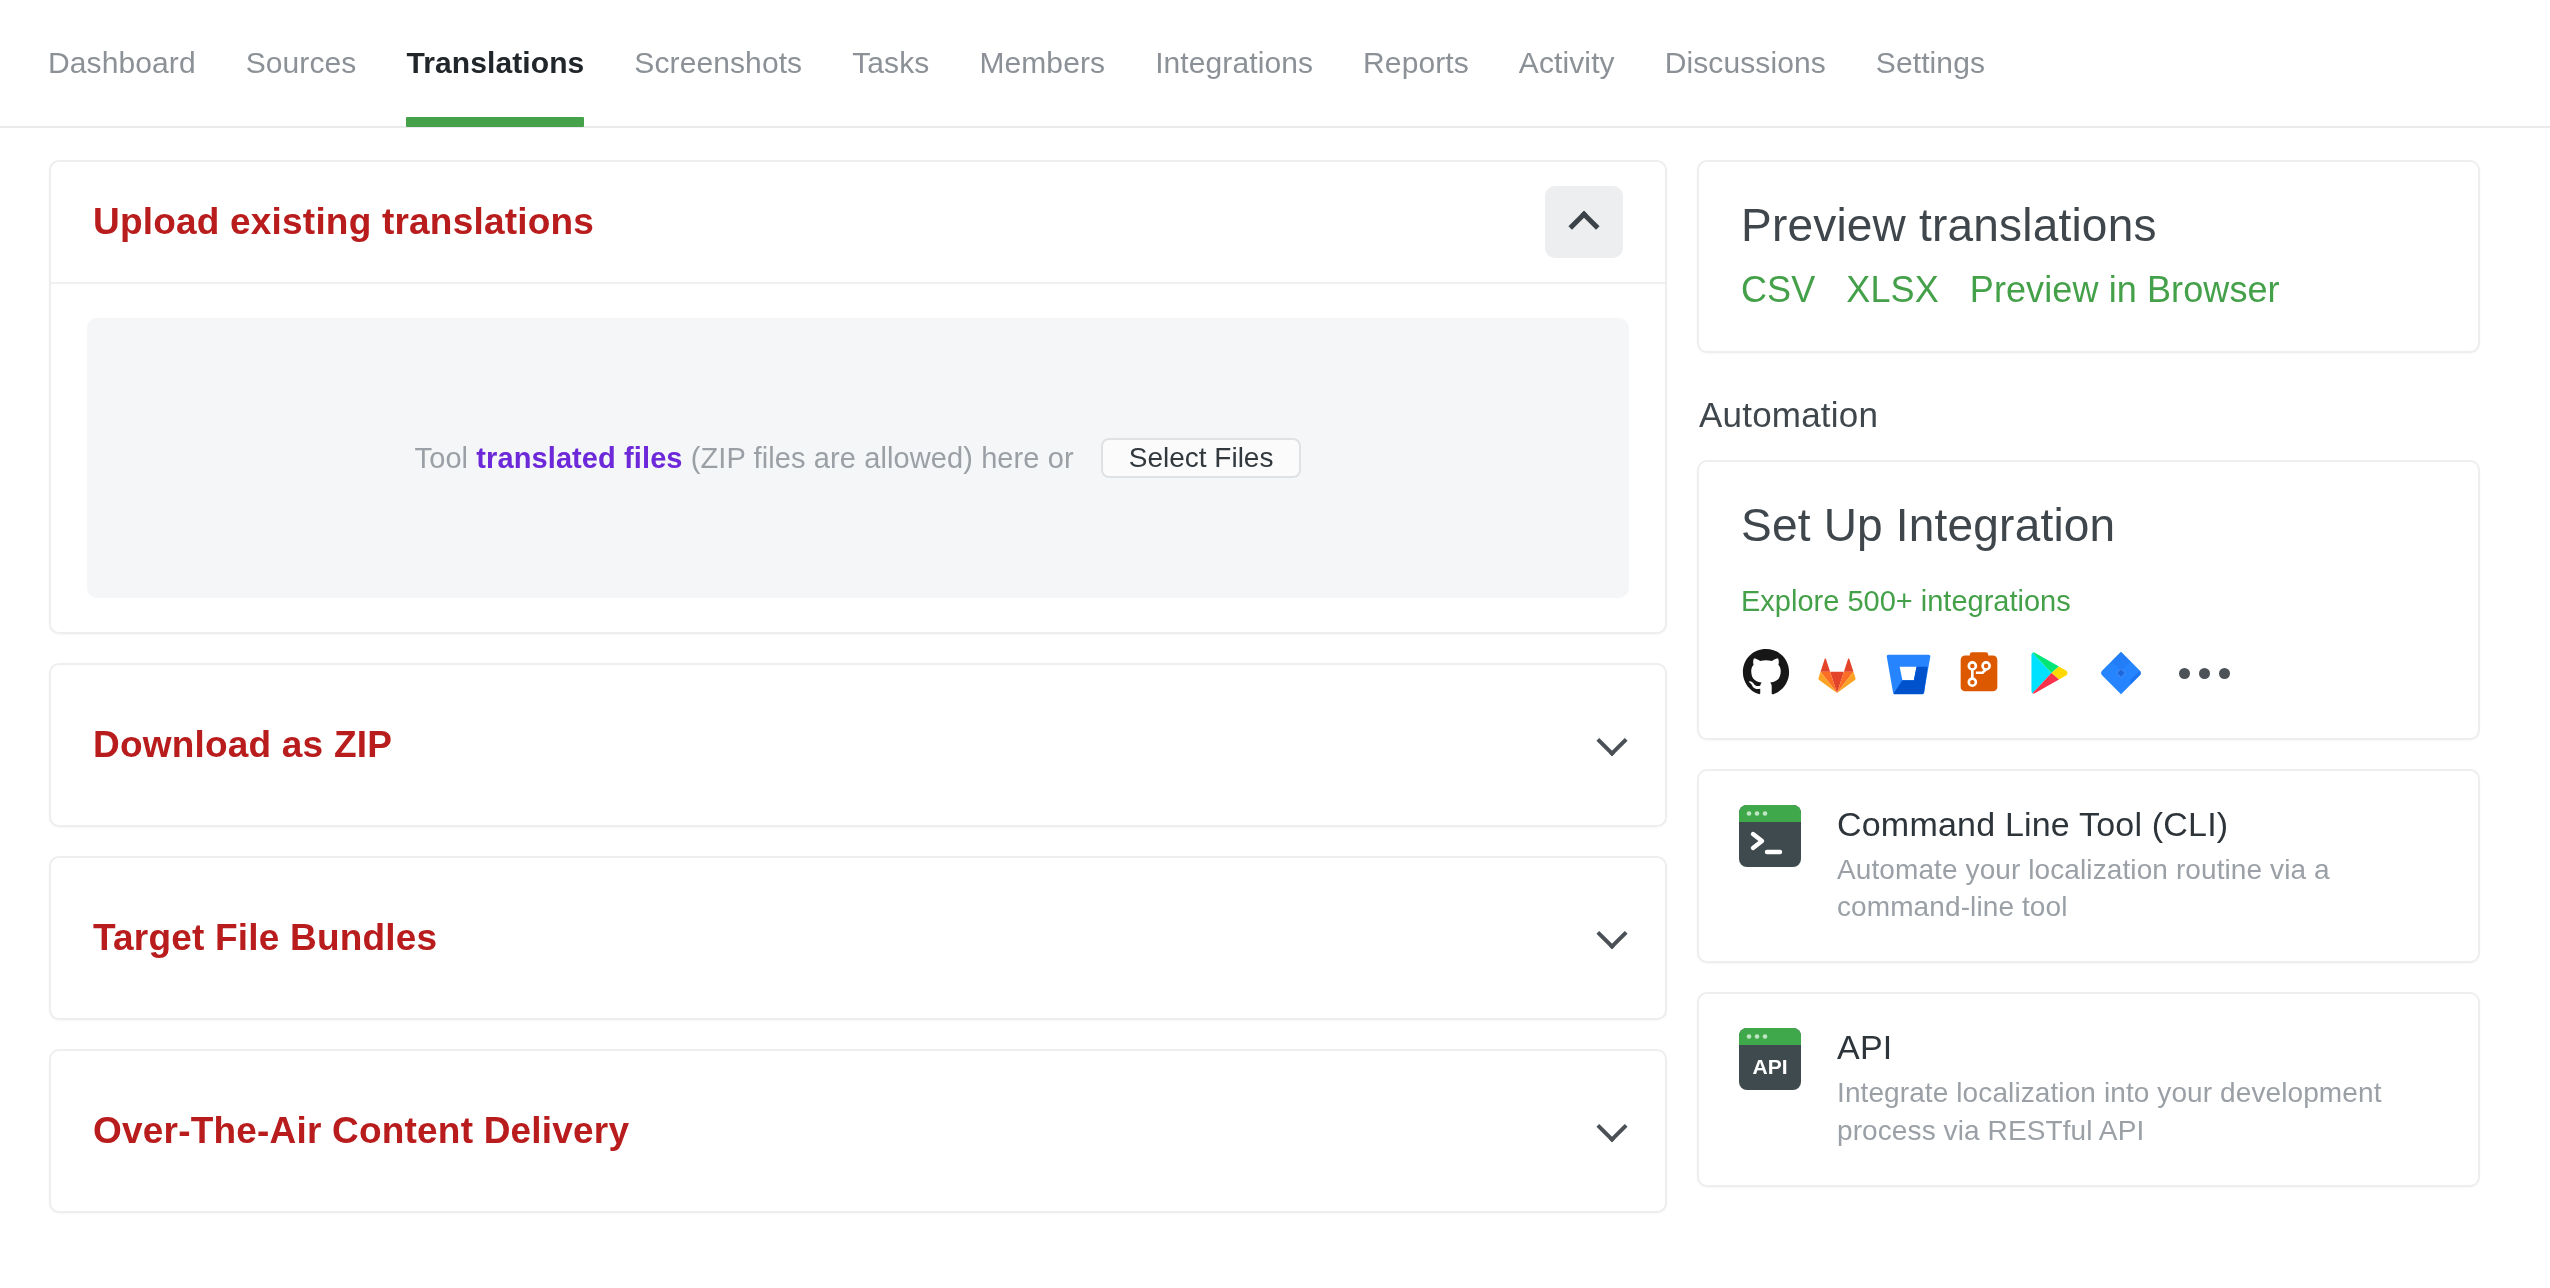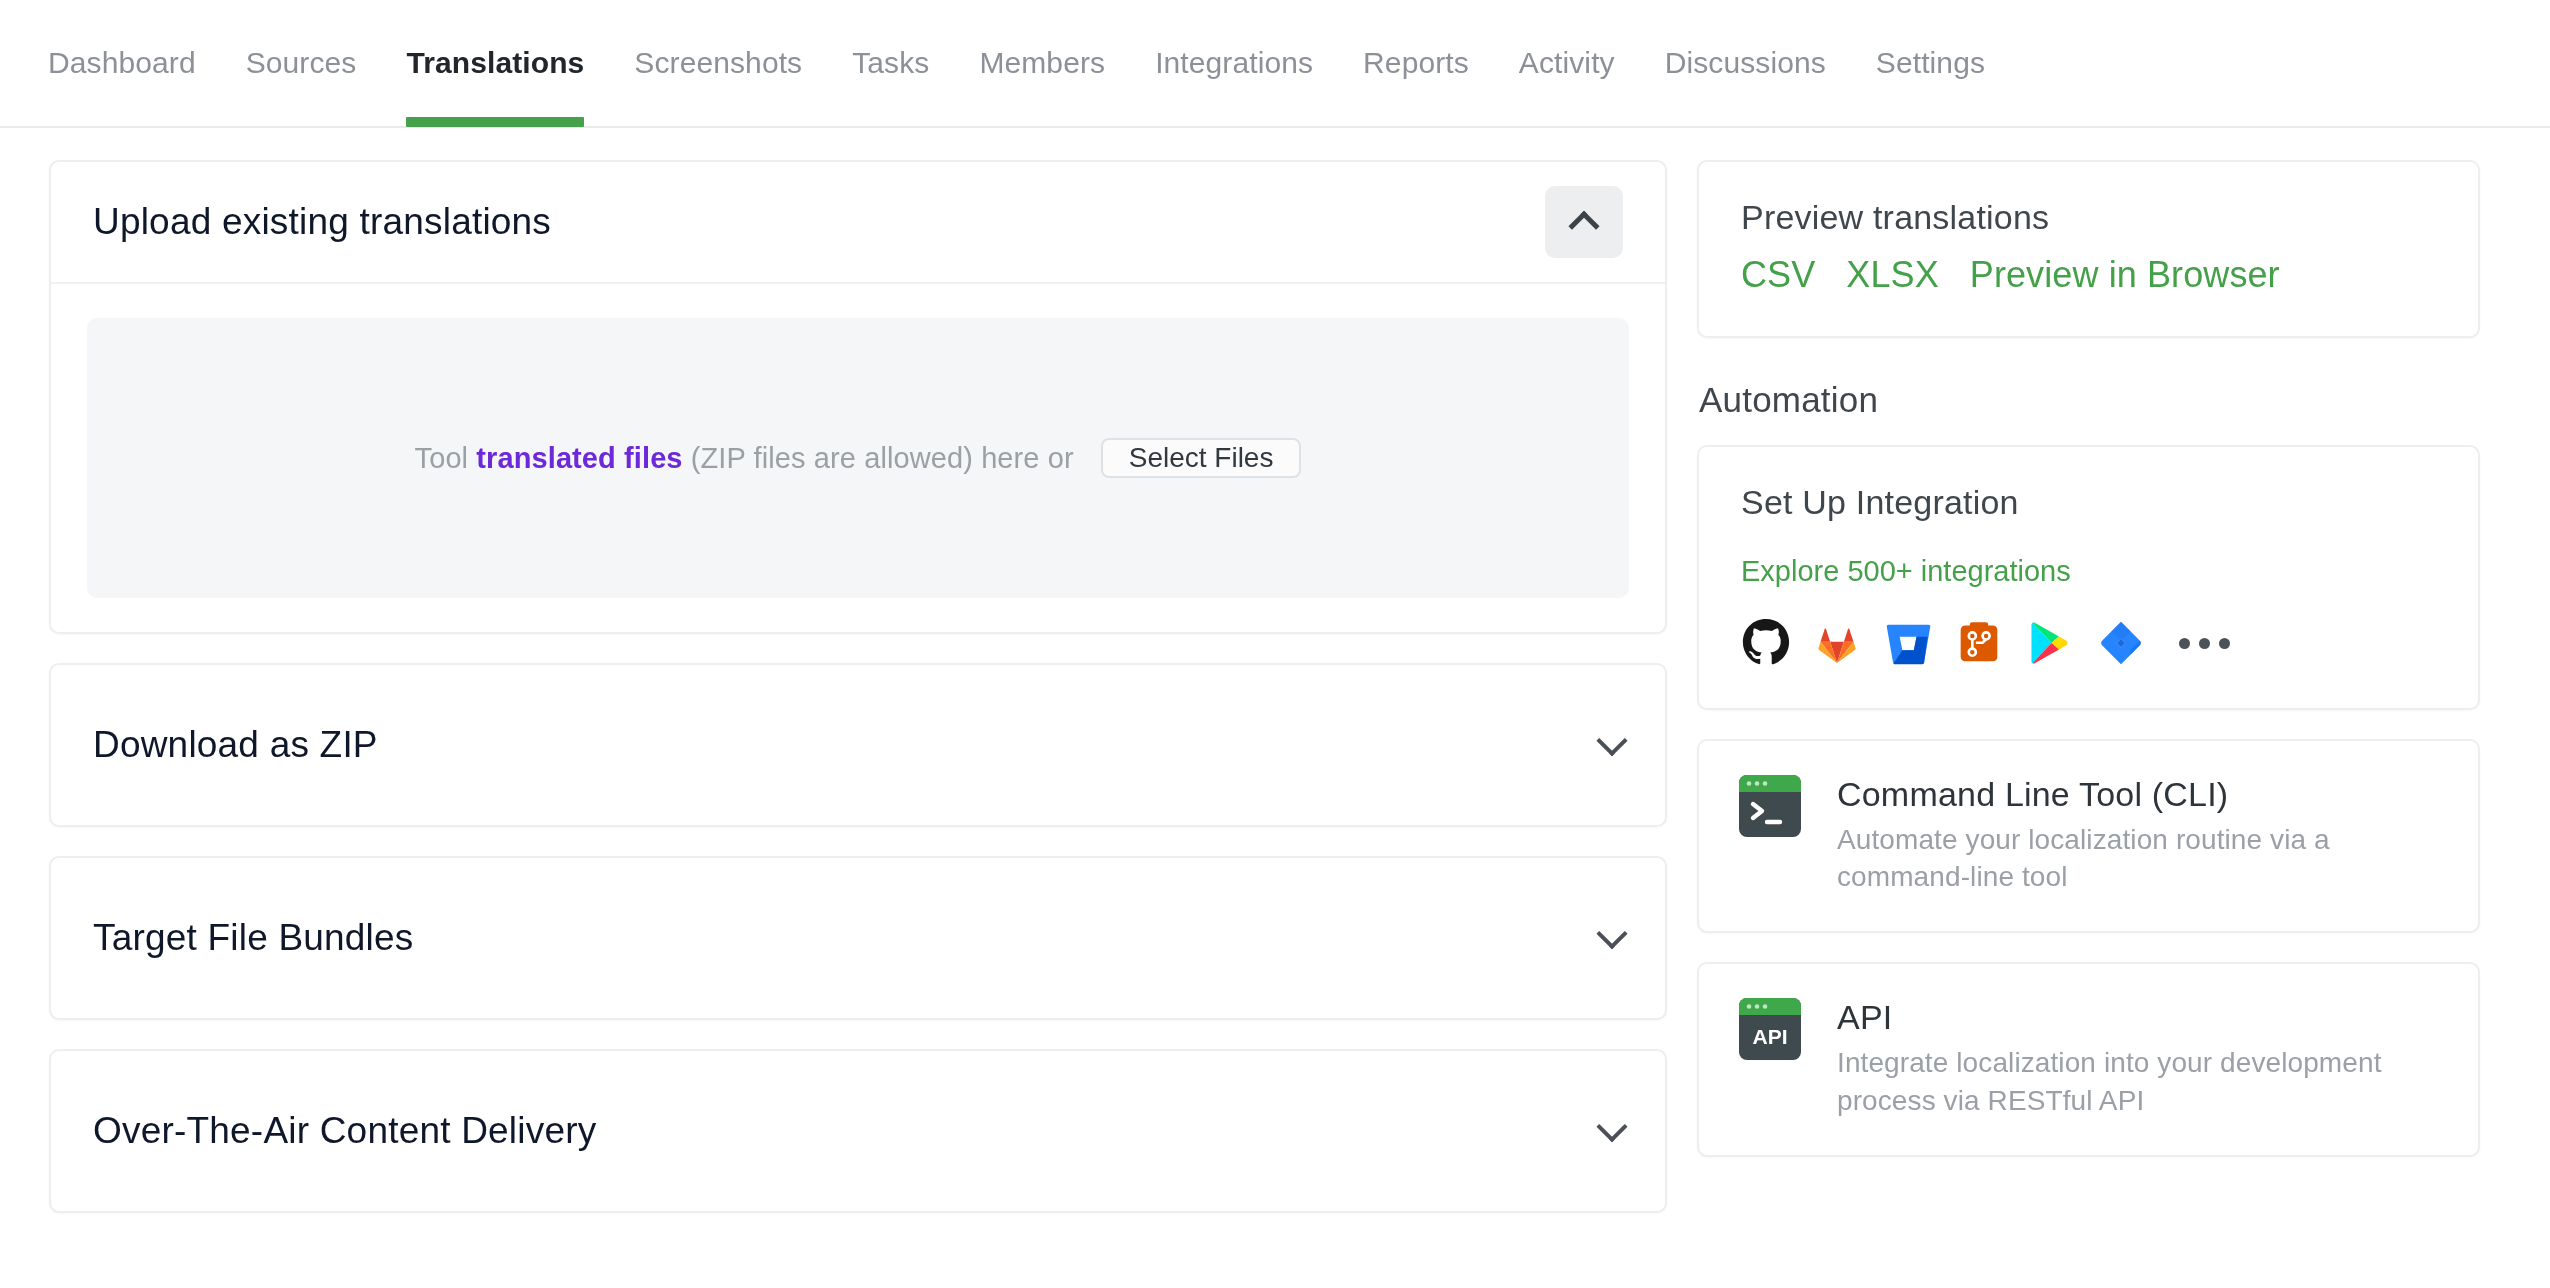--- a/index.html
+++ b/index.html
@@ -71,22 +71,22 @@
 
   .panel-head {
     display: flex;
     align-items: center;
     justify-content: space-between;
     padding: 0 42px;
     height: 122px;
   }
   .panel-title {
     font-size: 37px;
-    font-weight: normal;
-    color: #0f172a;
+    font-weight: bold;
+    color: #b91c1c;
     letter-spacing: .2px;
   }
   .panel-head.withdivider { border-bottom: 2px solid #eef0f2; }
 
   .collapse-btn {
     width: 78px; height: 72px;
     background: #eceeef;
     border-radius: 10px;
     border: none;
     display: flex; align-items: center; justify-content: center;
@@ -131,21 +131,21 @@
     white-space: nowrap;
   }
 
   
   .accordion { margin-top: 29px; }
   .accordion .panel-head { height: 160px; }
 
   
   .side-card { padding: 36px 42px 40px 42px; }
   .side-title {
-    font-size: 34px;
+    font-size: 46px;
     color: #3f474d;
     letter-spacing: .2px;
     margin-bottom: 17px;
   }
   .link-row { display: flex; align-items: center; gap: 31px; }
   .glink {
     color: #44a049;
     font-size: 36px;
     cursor: pointer;
     text-decoration: none;

